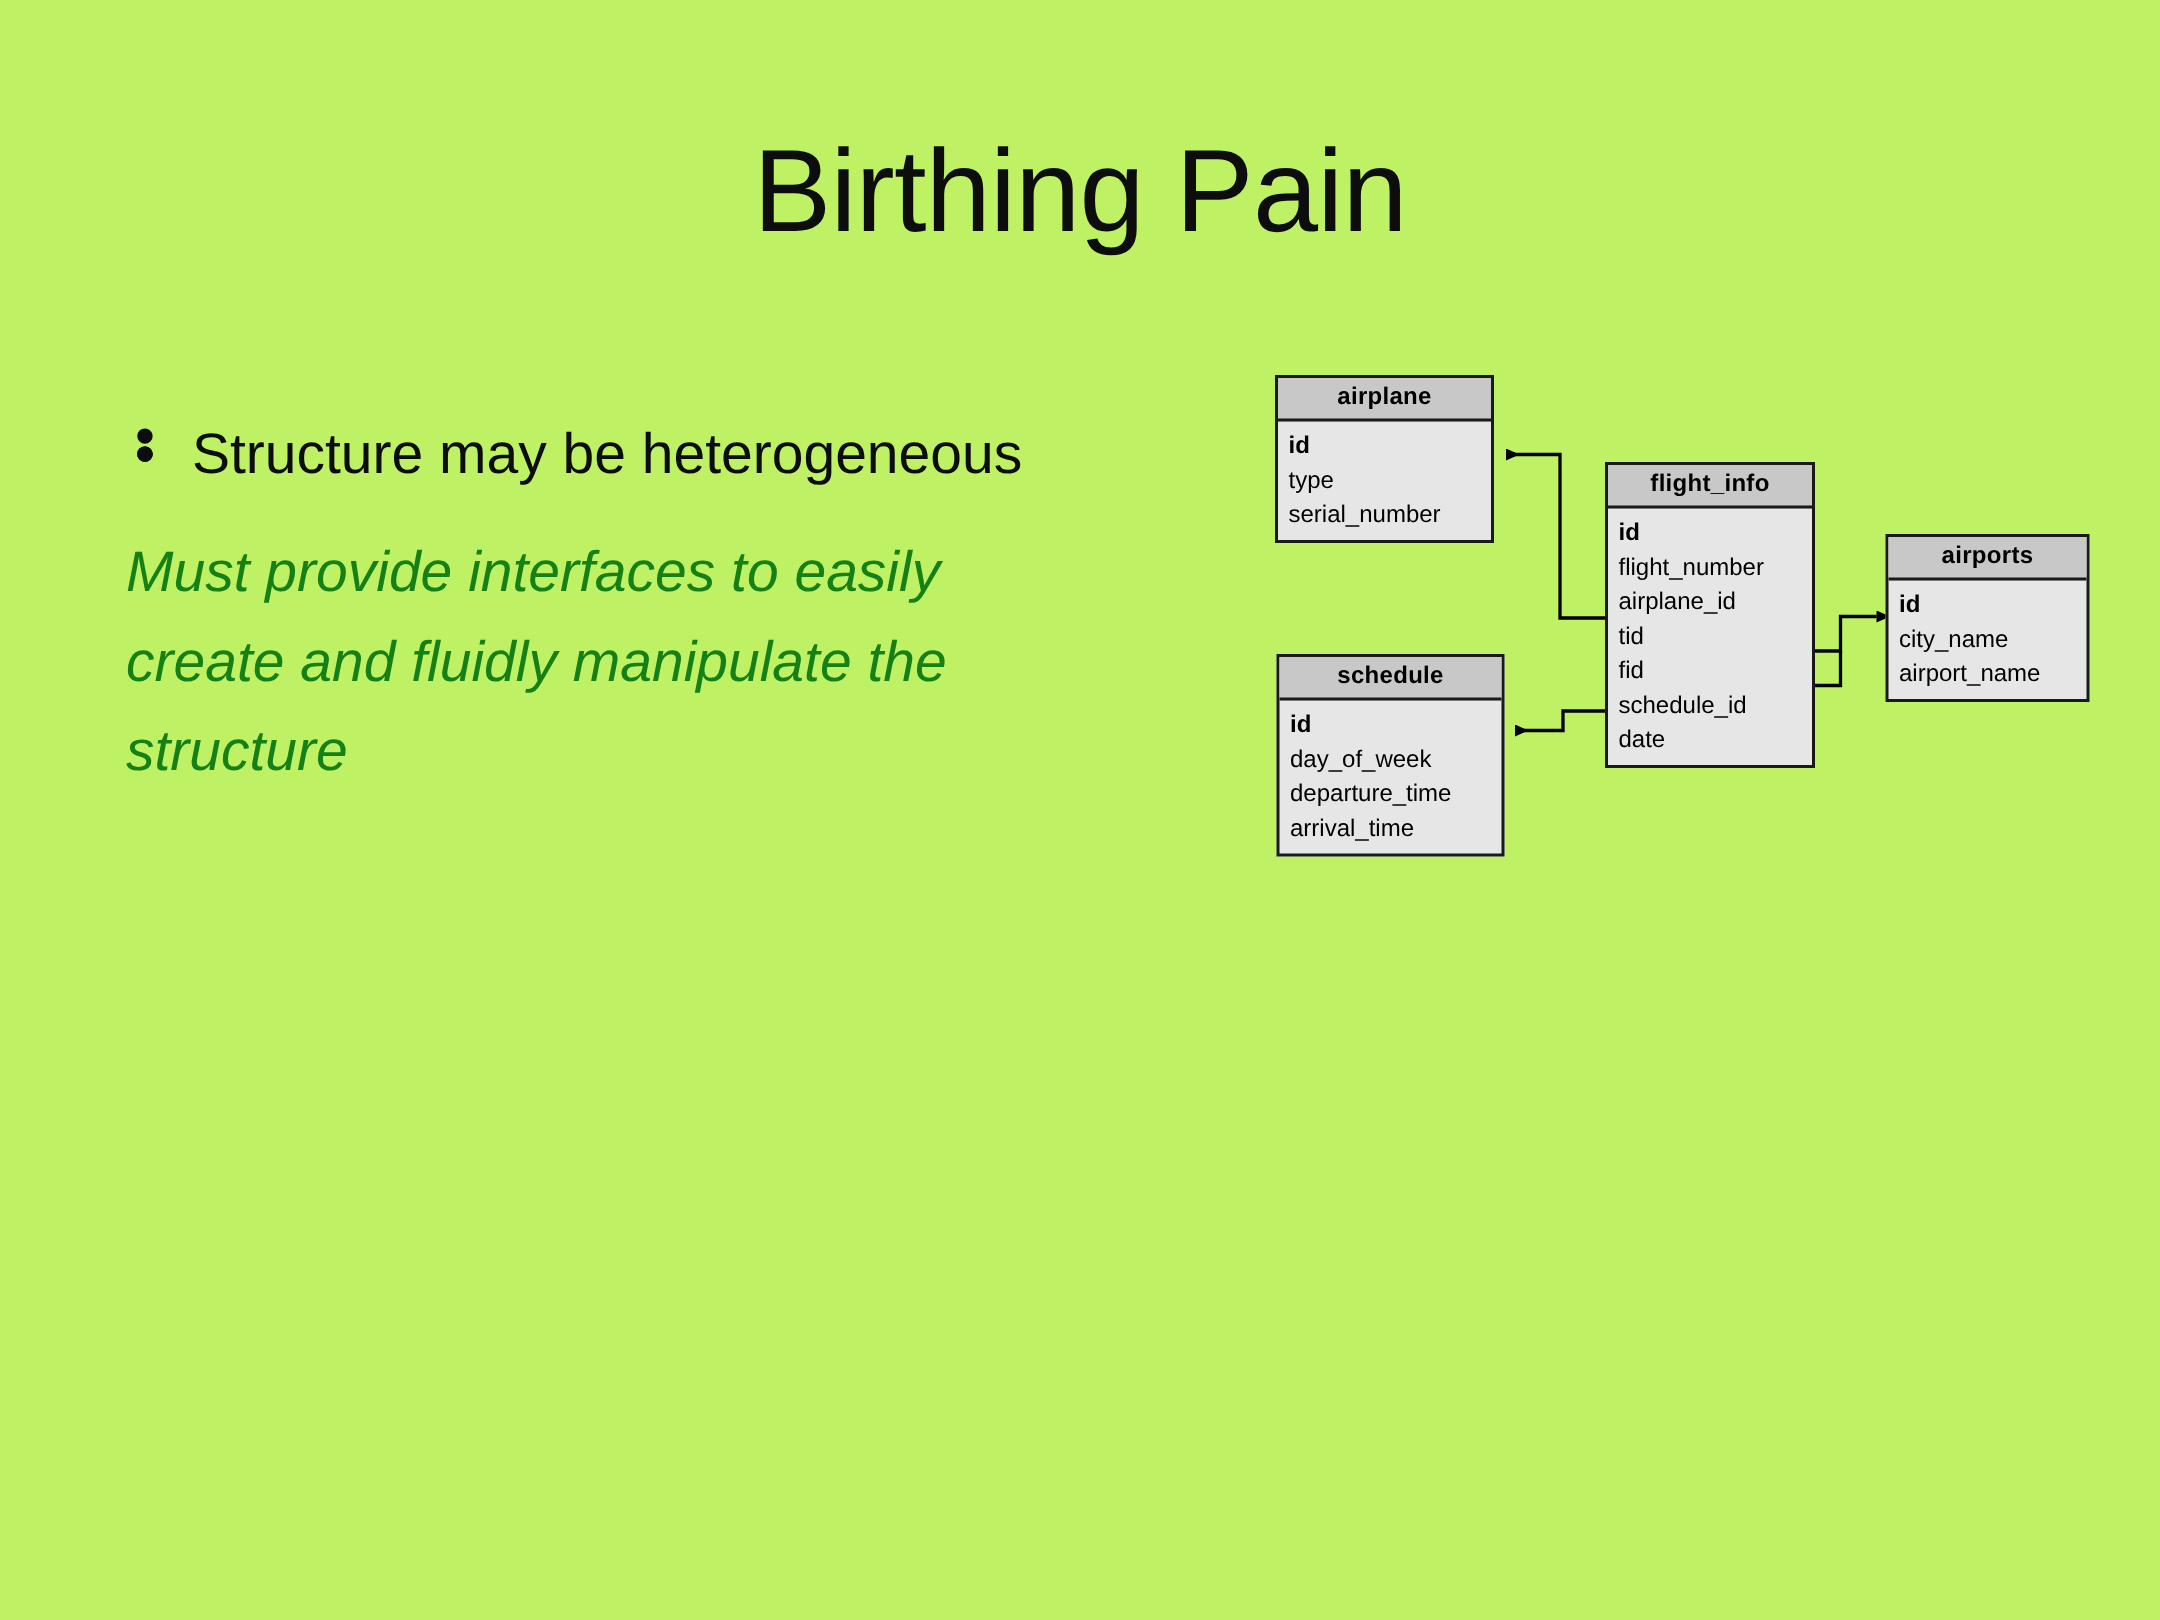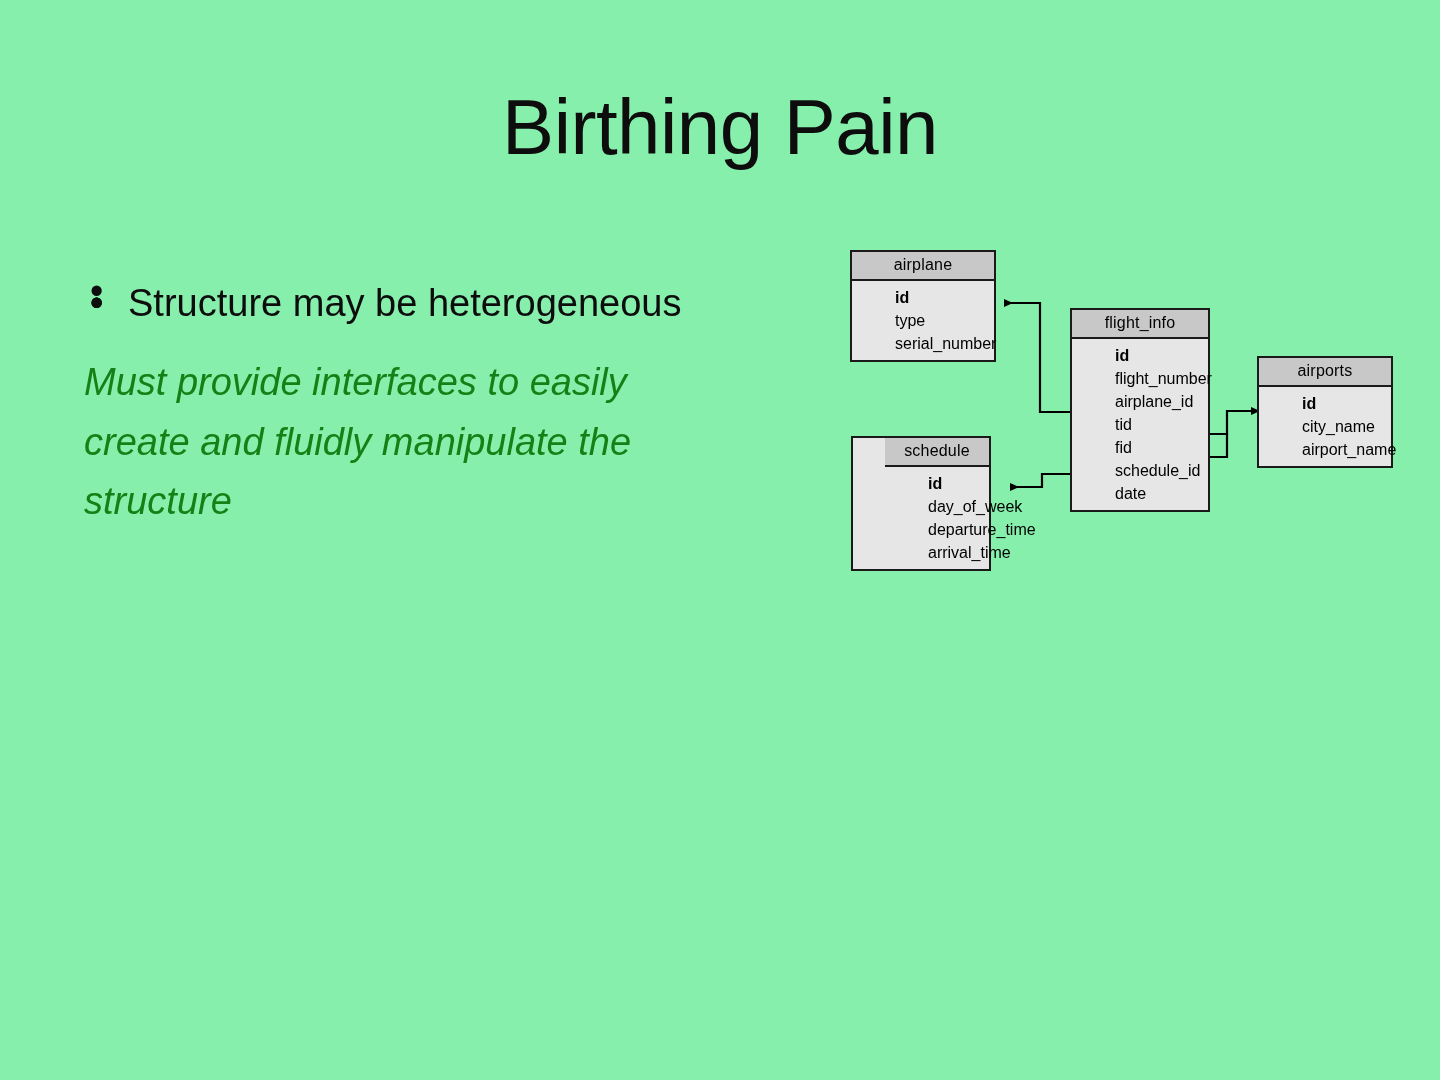--- a/index.html
+++ b/index.html
@@ -12,21 +12,21 @@
     background: #ffffff;
     font-family: "Liberation Sans", sans-serif;
     overflow: hidden;
     position: relative;
   }
   .slide {
     position: absolute;
     inset: 0;
     width: 1440px;
     height: 1080px;
-    background: #86efac;
+    background: #bef264;
   }
 
   
   .slide-title {
     position: absolute;
     left: 0;
     top: 88px;
     width: 1440px;
     text-align: center;
     font-size: 78px;
@@ -90,45 +90,44 @@
     position: absolute;
     border: 2px solid #1a1a1a;
     background: #e6e6e6;
     box-sizing: border-box;
     font-size: 15.5px;
   }
   .er-table-header {
     background: #c8c8c8;
     border-bottom: 2px solid #1a1a1a;
     text-align: center;
-    font-weight: normal;
+    font-weight: bold;
     color: #000000;
     font-size: 16px;
     padding: 4px 2px 5px 2px;
     letter-spacing: 0.2px;
   }
   .er-table-fields {
     padding: 5px 0 5px 7px;
-    margin-left: 36px;
   }
   .er-field {
     color: #000000;
     line-height: 23px;
     white-space: nowrap;
     font-size: 16px;
   }
   .er-field.pk {
     font-weight: bold;
   }
 
   
   #tbl-airplane   { left: 12px;  top: 10px;  width: 146px; }
   #tbl-flight     { left: 232px; top: 68px;  width: 140px; }
   #tbl-airports   { left: 419px; top: 116px; width: 136px; }
-  #tbl-schedule   { left: 13px;  top: 196px; width: 140px; padding-left: 32px; }
+  #tbl-schedule   { left: 13px;  top: 196px; width: 152px; }
 </style>
 </head>
 <body>
 
 <div class="slide">
 
   <div class="slide-title">Birthing Pain</div>
 
   <div class="body-col">
 

